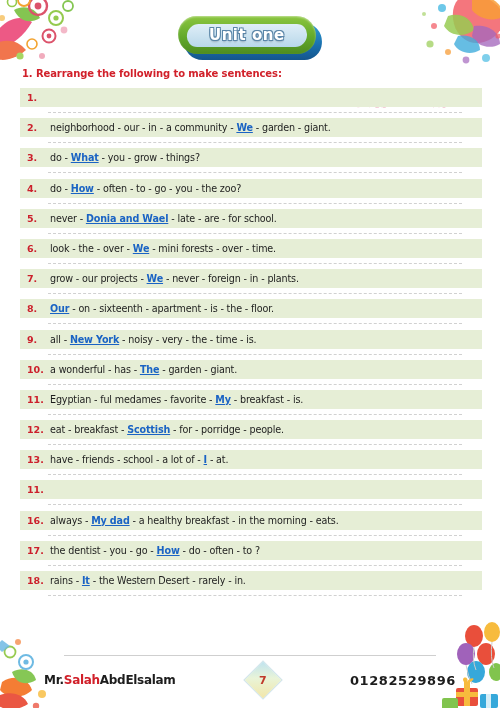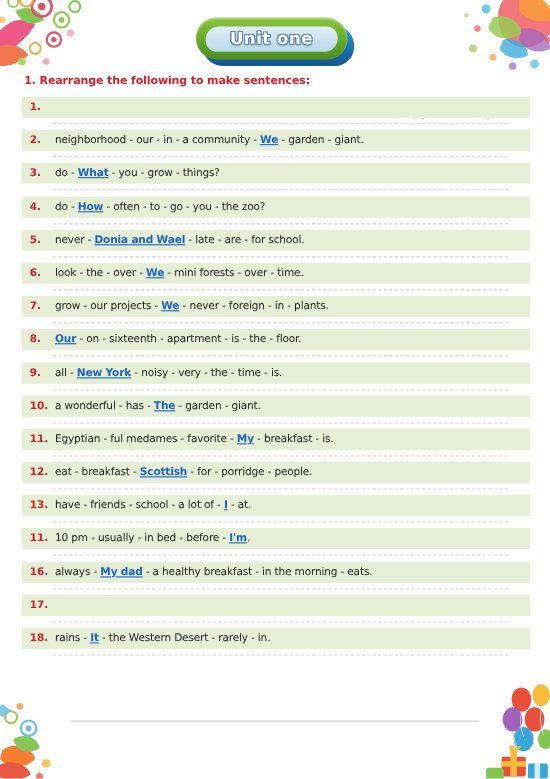--- a/index.html
+++ b/index.html
@@ -377,41 +377,51 @@
       <div class="qrow">
         <div class="qband">
           <span class="qnum">13.</span>
           <span class="qtext"><span>have - friends - school - a lot of - </span><span class="hint">I</span><span> - at.</span></span>
         </div>
         <div class="qsep"></div>
       </div>
       <div class="qrow">
         <div class="qband">
           <span class="qnum">11.</span>
-          <span class="qtext"><span>10 pm - usually - in bed - before - </span><span class="hint">I'm</span><span>.</span></span>
         </div>
         <div class="qsep"></div>
       </div>
       <div class="qrow">
         <div class="qband">
           <span class="qnum">16.</span>
           <span class="qtext"><span>always - </span><span class="hint">My dad</span><span> - a healthy breakfast - in the morning - eats.</span></span>
         </div>
         <div class="qsep"></div>
       </div>
       <div class="qrow">
         <div class="qband">
           <span class="qnum">17.</span>
+          <span class="qtext"><span>the dentist - you - go - </span><span class="hint">How</span><span> - do - often - to ?</span></span>
         </div>
         <div class="qsep"></div>
       </div>
       <div class="qrow">
         <div class="qband">
           <span class="qnum">18.</span>
           <span class="qtext"><span>rains - </span><span class="hint">It</span><span> - the Western Desert - rarely - in.</span></span>
         </div>
         <div class="qsep"></div>
       </div>
     </div>
 
   <div class="footer-rule"></div>
+  <div class="footer">
+    <div class="teacher">
+      <span class="t-mr">Mr.</span><span class="t-first">Salah</span><span class="t-last">AbdElsalam</span>
+    </div>
+    <div class="pagebadge">
+      <div class="pagebadge-diamond"></div>
+      <span class="pagebadge-num">7</span>
+    </div>
+    <div class="phone">01282529896</div>
+  </div>
 
 </div>
 
 </body></html>

